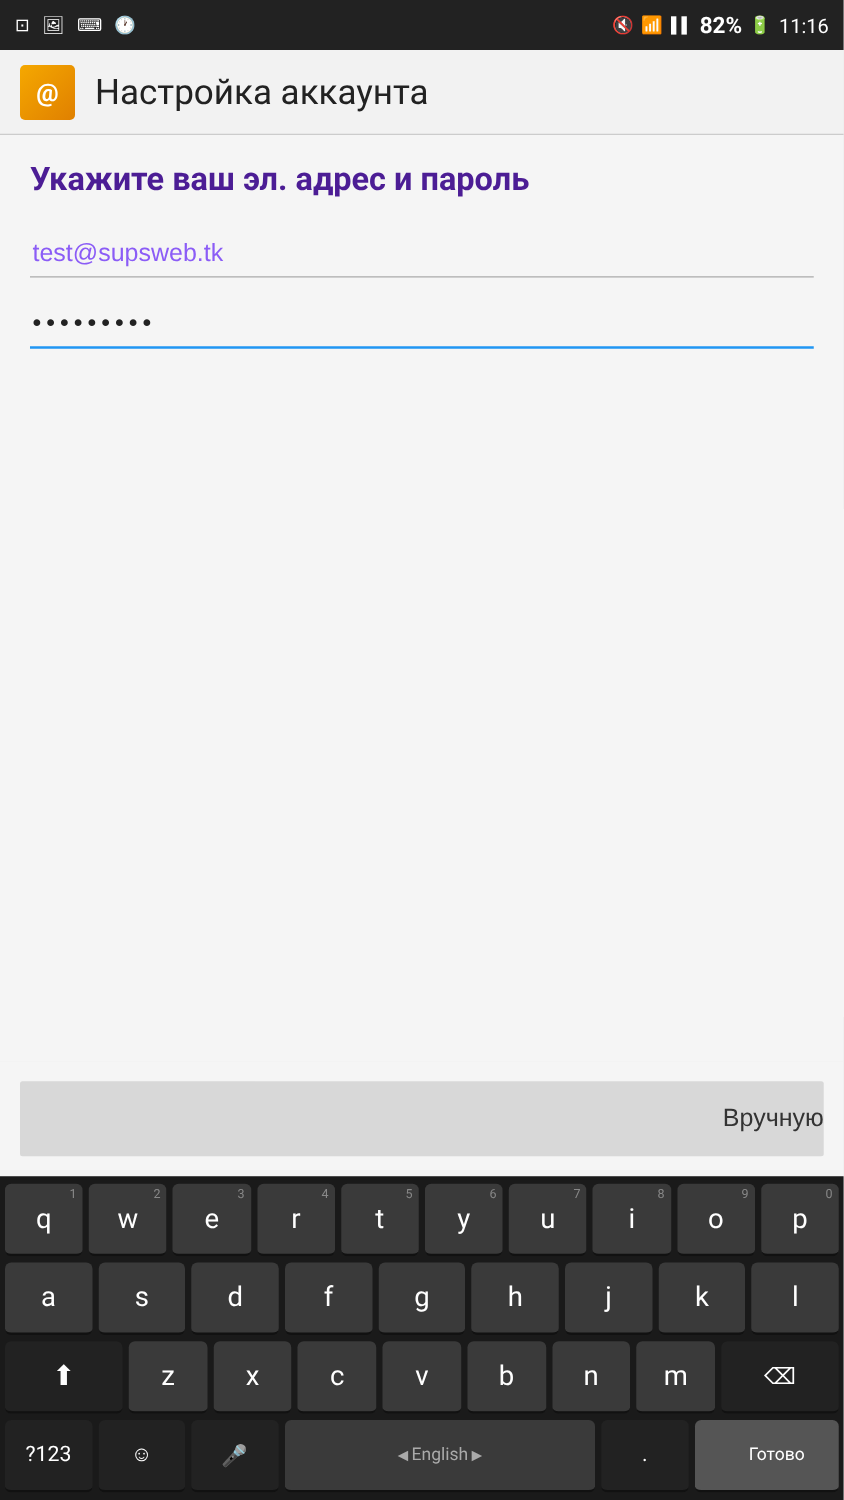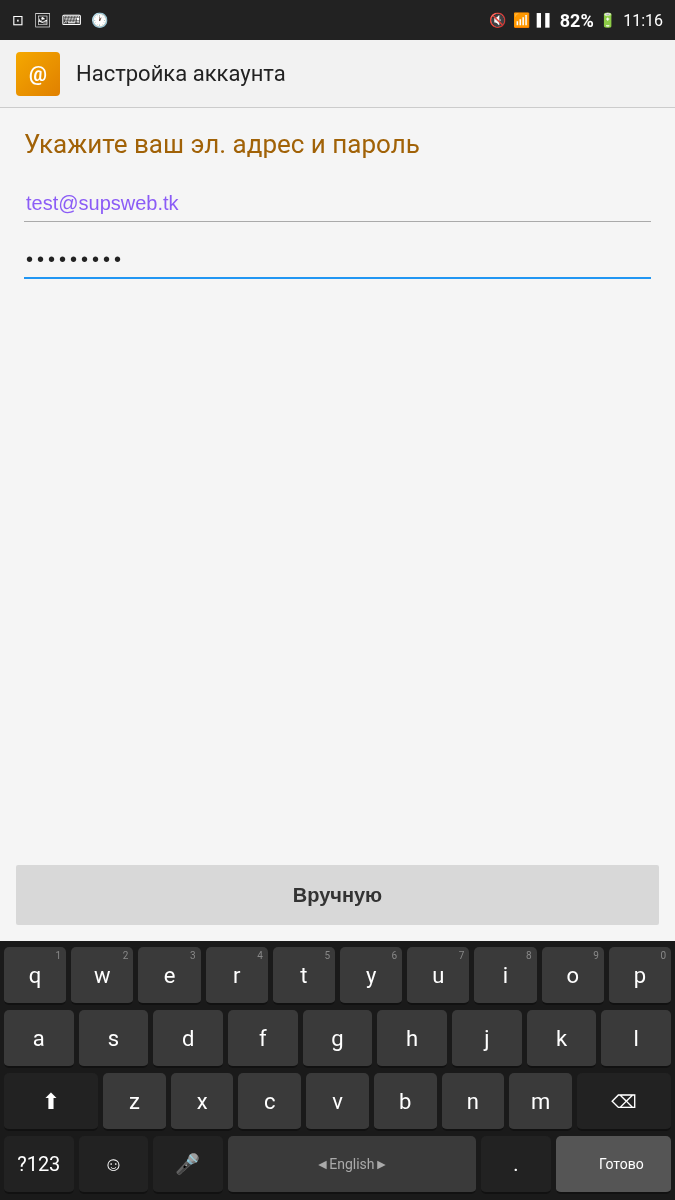--- a/index.html
+++ b/index.html
@@ -64,38 +64,38 @@
       position: relative;
       overflow: hidden;
     }
     .app-icon::before {
       content: '@';
       color: white;
       font-size: 20px;
       font-weight: bold;
     }
     .app-title {
-      font-size: 22px;
+      font-size: 28px;
       color: #222;
       font-weight: 400;
     }
 
     
     .main-content {
       flex: 1;
       background: #f5f5f5;
       padding: 20px 24px 0 24px;
       display: flex;
       flex-direction: column;
     }
     .form-title {
       font-size: 26px;
-      color: #a16207;
+      color: #4c1d95;
       margin-bottom: 24px;
-      font-weight: 400;
+      font-weight: 700;
       line-height: 1.3;
     }
     .input-field {
       width: 100%;
       border: none;
       border-bottom: 1px solid #aaa;
       background: transparent;
       font-size: 20px;
       color: #8b5cf6;
       padding: 6px 2px;
@@ -124,21 +124,22 @@
     }
     .action-btn {
       flex: 1;
       height: 60px;
       background: #d8d8d8;
       border: none;
       border-radius: 2px;
       font-size: 20px;
       color: #333;
       cursor: pointer;
-      font-weight: 700;
+      font-weight: 400;
+      text-align: right;
     }
 
     
     .keyboard {
       background: #1a1a1a;
       flex-shrink: 0;
       padding: 6px 4px 4px 4px;
     }
     .key-row {
       display: flex;
@@ -170,21 +171,21 @@
       font-size: 10px;
       color: #888;
     }
     .key.space-key {
       flex: 5;
       font-size: 14px;
       color: #aaa;
     }
     .key.special-key {
       background: #222;
-      font-size: 20px;
+      font-size: 17px;
       flex: 1.4;
     }
     .key.shift-key {
       background: #222;
       flex: 1.5;
     }
     .key.backspace-key {
       background: #222;
       flex: 1.5;
       font-size: 18px;

